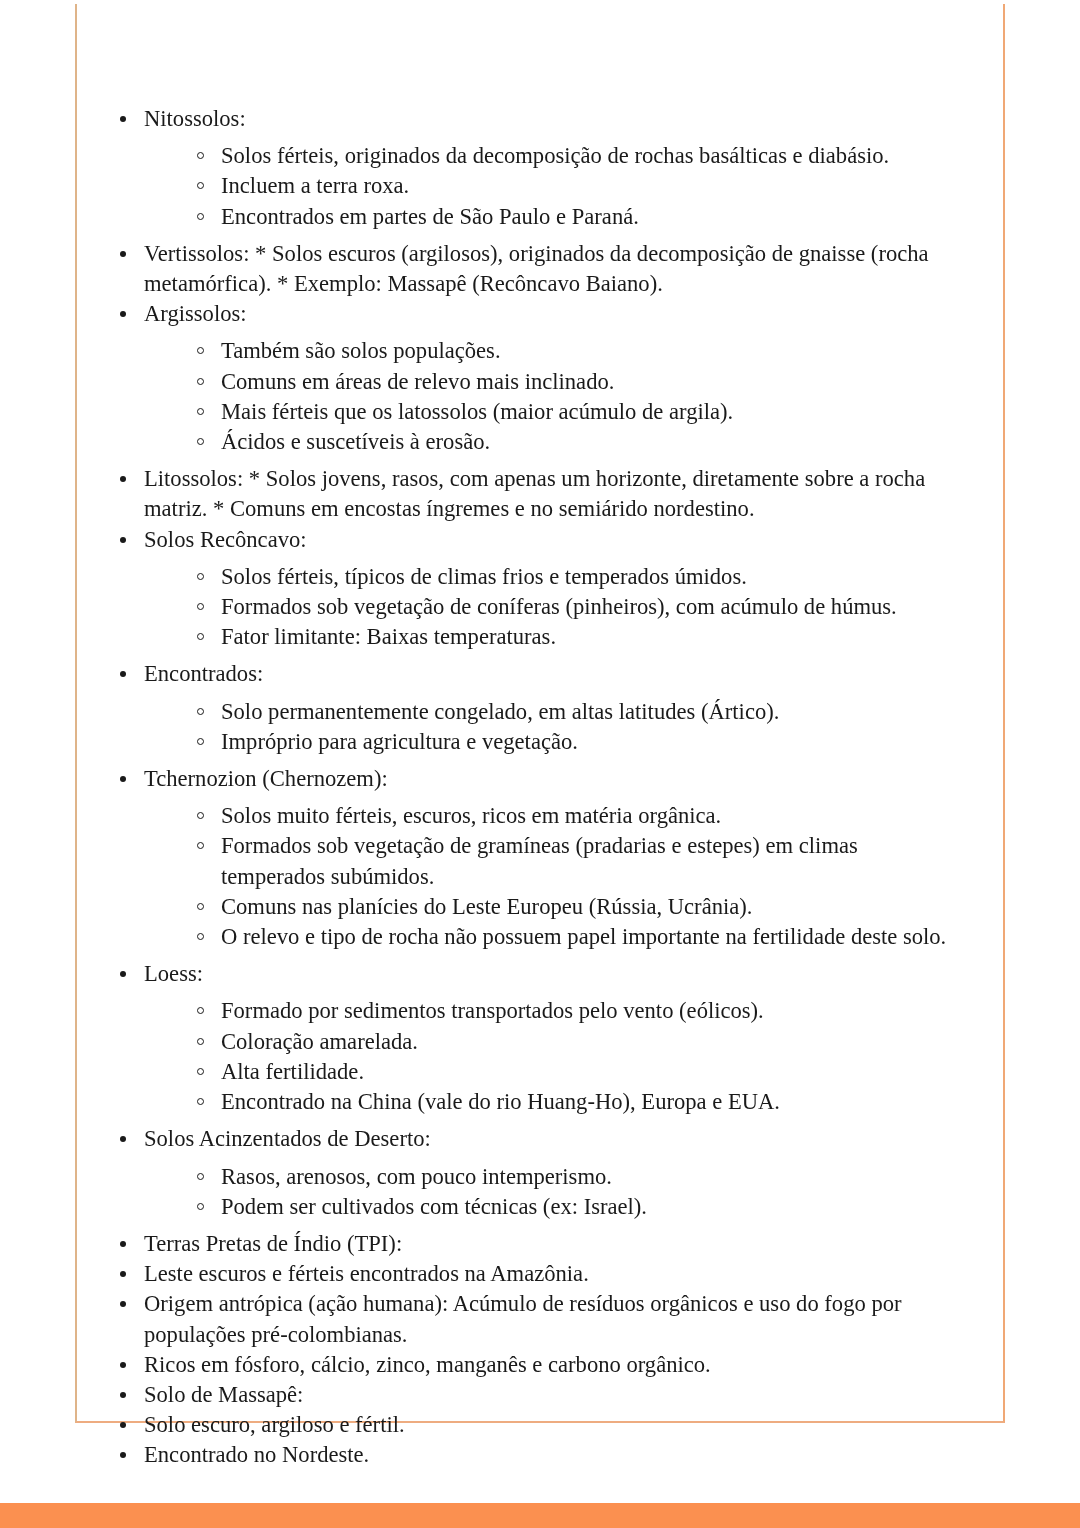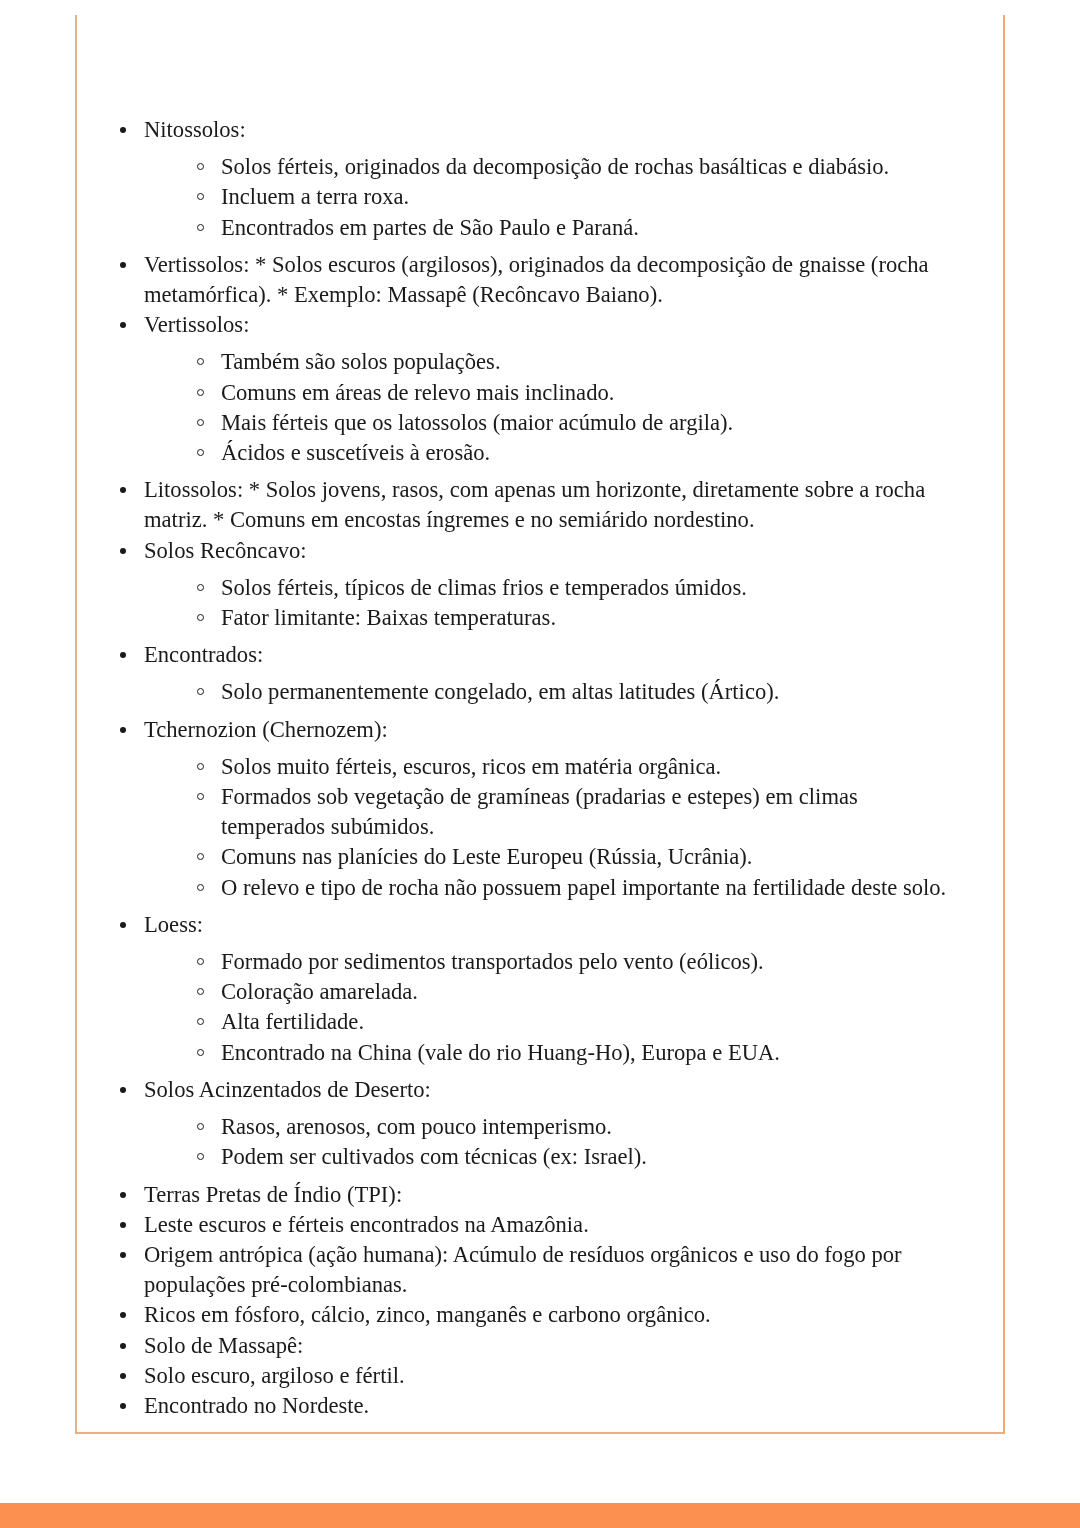--- a/index.html
+++ b/index.html
@@ -15,21 +15,21 @@
     font-family: "Liberation Serif", "DejaVu Serif", serif;
     color: #1a1a1a;
     overflow: hidden;
     position: relative;
   }
 
   
   .page-frame {
     position: absolute;
     left: 75px;
-    top: 15px;
+    top: 4px;
     width: 930px;          
     height: 1419px;
     box-sizing: border-box;
     border-left: 2px solid #dfb храм;
     border-left: 2px solid #dfb489;
     border-right: 2px solid #f0a875;
     border-bottom: 2px solid #eeac80;
     border-top: none;
     background: #ffffff;
   }
@@ -134,21 +134,21 @@
               <span class="txt">Encontrados em partes de São Paulo e Paraná.</span>
             </li>
           </ul>
         </li>
         <li class="item1">
           <span class="bullet"></span>
           <span class="txt">Vertissolos: * Solos escuros (argilosos), originados da decomposição de gnaisse (rocha metamórfica). * Exemplo: Massapê (Recôncavo Baiano).</span>
         </li>
         <li class="item1">
           <span class="bullet"></span>
-          <span class="txt">Vertissolos:</span>
+          <span class="txt">Argissolos:</span>
           <ul class="lvl2">
             <li class="item2">
               <span class="bullet"></span>
               <span class="txt">Também são solos populações.</span>
             </li>
             <li class="item2">
               <span class="bullet"></span>
               <span class="txt">Comuns em áreas de relevo mais inclinado.</span>
             </li>
             <li class="item2">
@@ -168,31 +168,39 @@
         <li class="item1">
           <span class="bullet"></span>
           <span class="txt">Solos Recôncavo:</span>
           <ul class="lvl2">
             <li class="item2">
               <span class="bullet"></span>
               <span class="txt">Solos férteis, típicos de climas frios e temperados úmidos.</span>
             </li>
             <li class="item2">
               <span class="bullet"></span>
+              <span class="txt">Formados sob vegetação de coníferas (pinheiros), com acúmulo de húmus.</span>
+            </li>
+            <li class="item2">
+              <span class="bullet"></span>
               <span class="txt">Fator limitante: Baixas temperaturas.</span>
             </li>
           </ul>
         </li>
         <li class="item1">
           <span class="bullet"></span>
           <span class="txt">Encontrados:</span>
           <ul class="lvl2">
             <li class="item2">
               <span class="bullet"></span>
               <span class="txt">Solo permanentemente congelado, em altas latitudes (Ártico).</span>
+            </li>
+            <li class="item2">
+              <span class="bullet"></span>
+              <span class="txt">Impróprio para agricultura e vegetação.</span>
             </li>
           </ul>
         </li>
         <li class="item1">
           <span class="bullet"></span>
           <span class="txt">Tchernozion (Chernozem):</span>
           <ul class="lvl2">
             <li class="item2">
               <span class="bullet"></span>
               <span class="txt">Solos muito férteis, escuros, ricos em matéria orgânica.</span>

